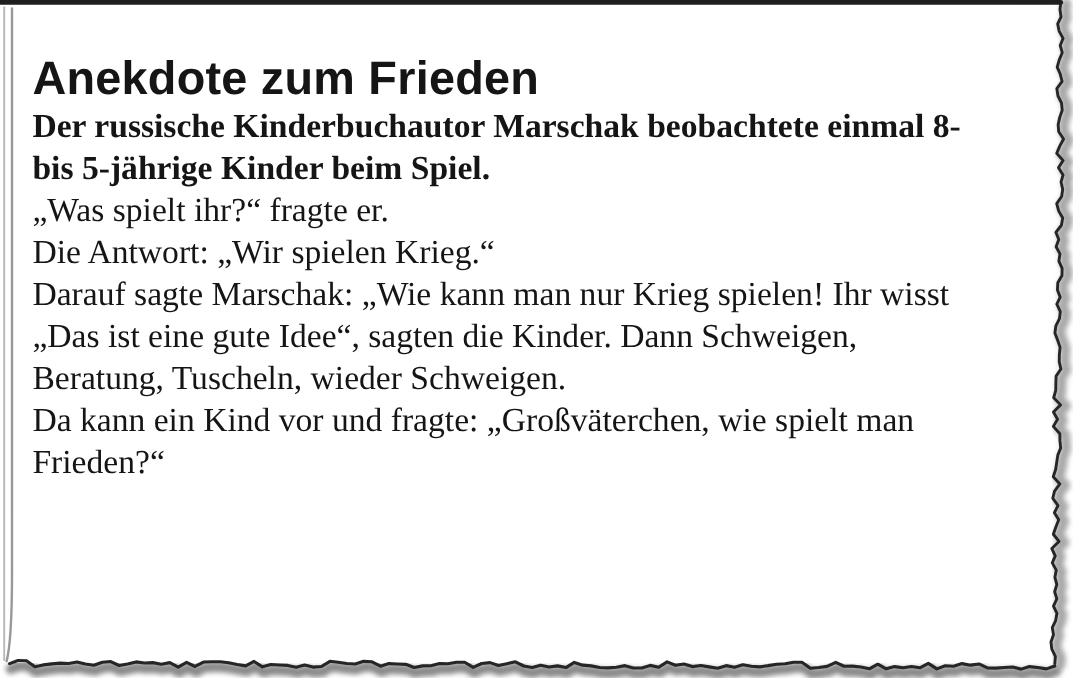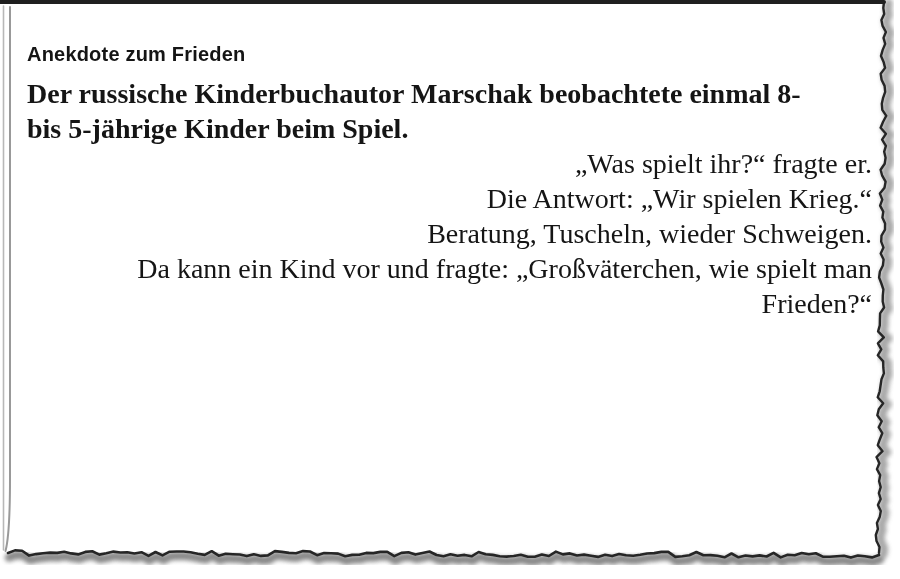--- a/index.html
+++ b/index.html
@@ -10,39 +10,38 @@
     overflow:hidden;
     font-family:"Liberation Serif", serif;
     color:var(--text,#151515);
   }
   #edges{position:absolute;left:0;top:0;width:900px;height:579px;pointer-events:none;}
   .content{
     position:absolute;left:27px;top:36px;width:845px;
   }
   .content .line{white-space:nowrap;}
   h1.title{
-    margin:0 0 4px 0;
+    margin:12px 0 4px 0;
     font-family:"Liberation Sans", sans-serif;
     font-weight:700;
-    font-size:20px;
+    font-size:39px;
     line-height:36px;
     letter-spacing:0.2px;
   }
   .lead .line{
     font-family:"Liberation Serif", serif;
     font-weight:700;
     font-size:28px;
     line-height:35px;
   }
   .body-text .line{
     font-family:"Liberation Serif", serif;
     font-weight:400;
     font-size:28px;
     line-height:35px;
-    text-align:right;
   }
   .blank-line{height:35px;}
   .source .line{
     font-family:"Liberation Serif", serif;
     font-weight:400;
     font-size:28px;
     line-height:35px;
   }
 </style>
 </head>
@@ -70,20 +69,22 @@
     <h1 class="title">Anekdote zum Frieden</h1>
 
     <div class="lead">
       <div class="line">Der russische Kinderbuchautor Marschak beobachtete einmal 8-</div>
       <div class="line">bis 5-jährige Kinder beim Spiel.</div>
     </div>
 
     <div class="body-text">
       <div class="line">„Was spielt ihr?“ fragte er.</div>
       <div class="line">Die Antwort: „Wir spielen Krieg.“</div>
+      <div class="line">Darauf sagte Marschak: „Wie kann man nur Krieg spielen! Ihr wisst</div>
+      <div class="line">„Das ist eine gute Idee“, sagten die Kinder. Dann Schweigen,</div>
       <div class="line">Beratung, Tuscheln, wieder Schweigen.</div>
       <div class="line">Da kann ein Kind vor und fragte: „Großväterchen, wie spielt man</div>
       <div class="line">Frieden?“</div>
     </div>
 
     <div class="blank-line"></div>
 
 
   </div>
 </div>

